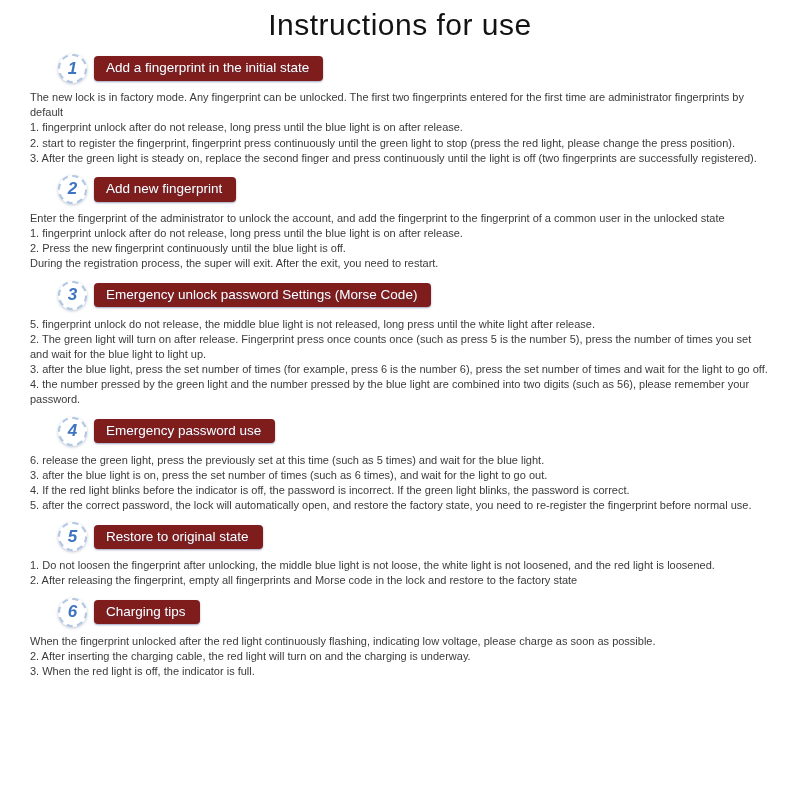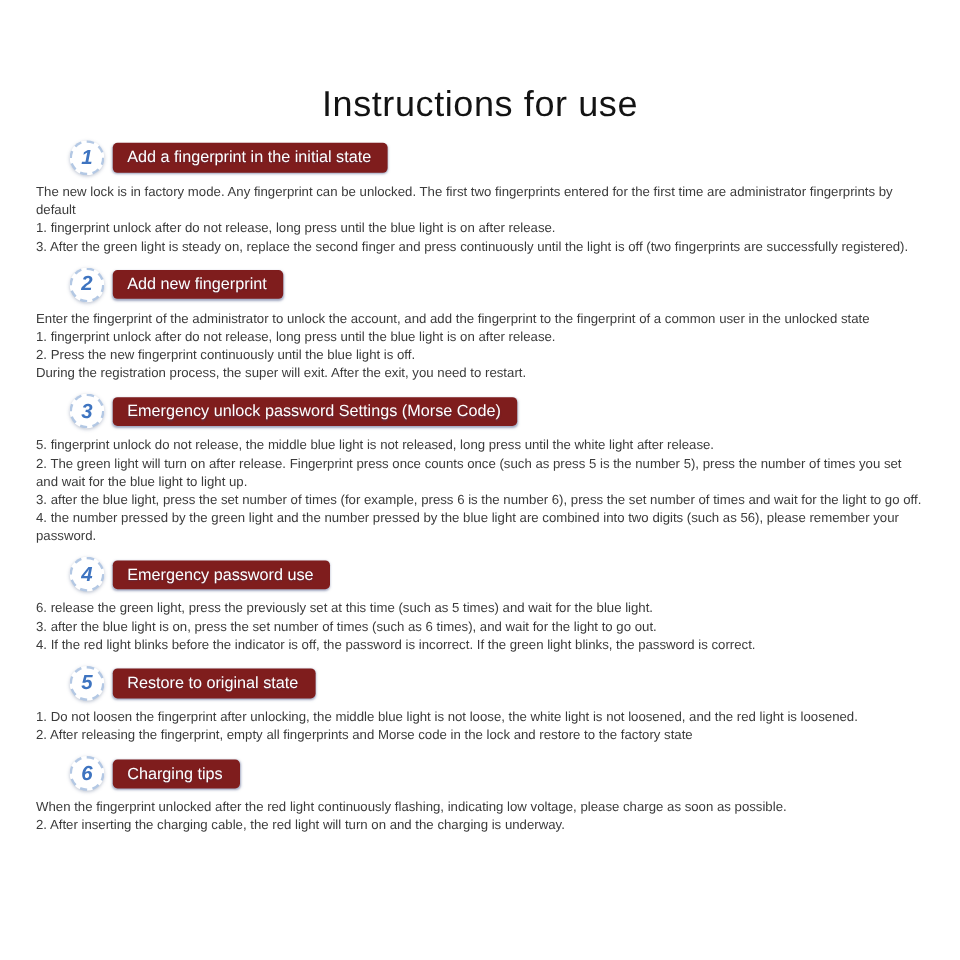--- a/index.html
+++ b/index.html
@@ -6,22 +6,21 @@
   html, body { margin: 0; padding: 0; }
   body {
     width: 800px;
     height: 800px;
     background: #ffffff;
     font-family: "Liberation Sans", sans-serif;
     color: #3b3b3b;
     overflow: hidden;
   }
   .page {
-    padding: 20px 30px 0 30px;
-    margin-top: 47px;
+    padding: 4px 30px 0 30px;
   }
   .doc-title {
     text-align: center;
     font-size: 30px;
     font-weight: 500;
     color: #131313;
     margin: 4px 0 12px 0;
     letter-spacing: 0.5px;
   }
   .section-header {
@@ -73,20 +72,21 @@
   <h1 class="doc-title">Instructions for use</h1>
 
   <div class="section">
     <div class="section-header">
       <span class="num-circle">1</span>
       <span class="badge">Add a fingerprint in the initial state</span>
     </div>
     <div class="section-body">
       <p>The new lock is in factory mode. Any fingerprint can be unlocked. The first two fingerprints entered for the first time are administrator fingerprints by default</p>
       <p>1. fingerprint unlock after do not release, long press until the blue light is on after release.</p>
+      <p>2. start to register the fingerprint, fingerprint press continuously until the green light to stop (press the red light, please change the press position).</p>
       <p>3. After the green light is steady on, replace the second finger and press continuously until the light is off (two fingerprints are successfully registered).</p>
     </div>
   </div>
 
   <div class="section">
     <div class="section-header">
       <span class="num-circle">2</span>
       <span class="badge">Add new fingerprint</span>
     </div>
     <div class="section-body">
@@ -112,20 +112,21 @@
 
   <div class="section">
     <div class="section-header">
       <span class="num-circle">4</span>
       <span class="badge">Emergency password use</span>
     </div>
     <div class="section-body">
       <p>6. release the green light, press the previously set at this time (such as 5 times) and wait for the blue light.</p>
       <p>3. after the blue light is on, press the set number of times (such as 6 times), and wait for the light to go out.</p>
       <p>4. If the red light blinks before the indicator is off, the password is incorrect. If the green light blinks, the password is correct.</p>
+      <p>5. after the correct password, the lock will automatically open, and restore the factory state, you need to re-register the fingerprint before normal use.</p>
     </div>
   </div>
 
   <div class="section">
     <div class="section-header">
       <span class="num-circle">5</span>
       <span class="badge">Restore to original state</span>
     </div>
     <div class="section-body">
       <p>1. Do not loosen the fingerprint after unlocking, the middle blue light is not loose, the white light is not loosened, and the red light is loosened.</p>
@@ -134,16 +135,17 @@
   </div>
 
   <div class="section">
     <div class="section-header">
       <span class="num-circle">6</span>
       <span class="badge">Charging tips</span>
     </div>
     <div class="section-body">
       <p>When the fingerprint unlocked after the red light continuously flashing, indicating low voltage, please charge as soon as possible.</p>
       <p>2. After inserting the charging cable, the red light will turn on and the charging is underway.</p>
+      <p>3. When the red light is off, the indicator is full.</p>
     </div>
   </div>
 
 </div>
 
 </body></html>

